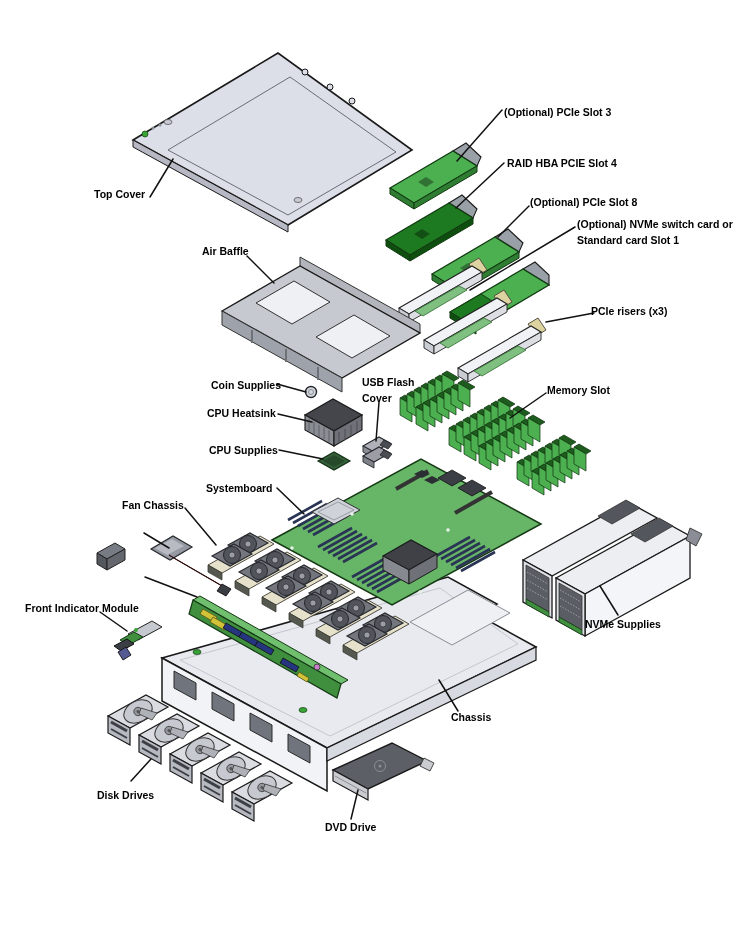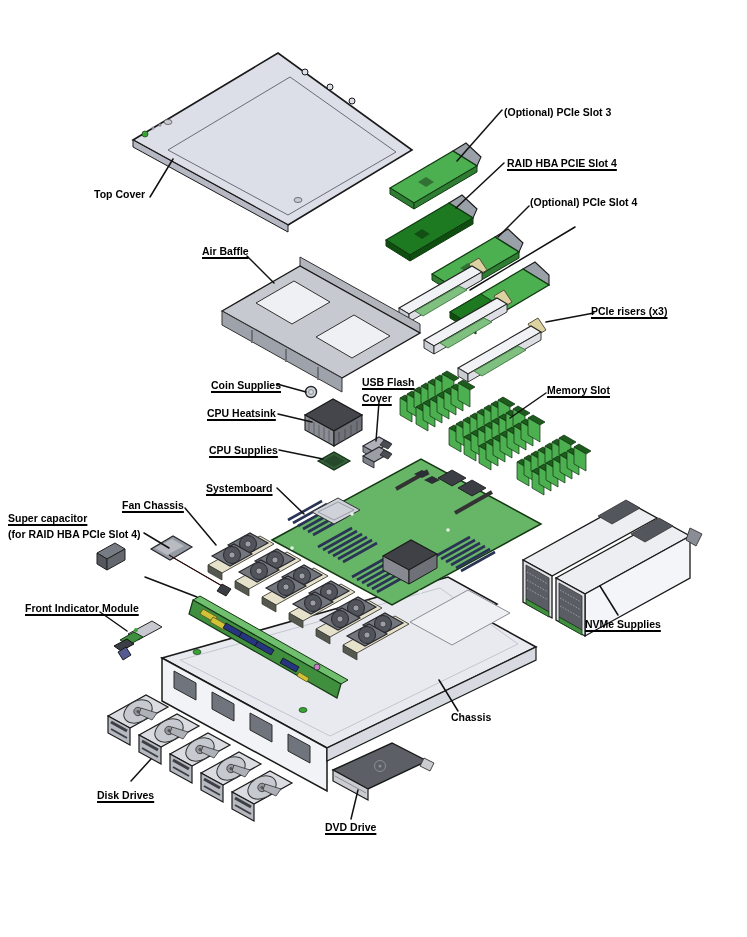--- a/index.html
+++ b/index.html
@@ -2,21 +2,21 @@
 <html style="--card-green: #4caf50; --card-green-dark: #2e7d32; --raid-green: #1d7a20; --raid-green-dark: #0e4f10; --board-green: #67b567; --dimm-green: #1e5c1e; --backplane-green: #3f8f3f; --metal-light: #e9eaef; --metal-mid: #c6c9cf; --metal-dark: #70747c; --outline: #1a1a1a; --cable-maroon: #7d2a2a; --connector-blue: #26357f; --connector-yellow: #d2c238; --bracket-tan: #ddd3a0; --led-green: #3aa335;"><head>
 <meta charset="utf-8">
 <style>
   html,body{margin:0;padding:0;background:#fff;}
   body{width:747px;height:937px;overflow:hidden;position:relative;
        font-family:"Liberation Sans",sans-serif;}
   .stage{position:absolute;inset:0;}
   svg{position:absolute;left:0;top:0;}
   .lbl{position:absolute;font:700 10.5px/1.55 "Liberation Sans",sans-serif;
        color:#000;white-space:nowrap;z-index:5;}
-  .u, .lbl.u span{text-decoration:underline;text-decoration-thickness:1.5px;text-underline-offset:2px;}
+  .u, .lbl.u span{text-decoration-thickness:1.5px;text-underline-offset:2px;}
 </style>
 </head>
 <body>
 
 <div class="stage">
 
 <svg width="747" height="937" viewBox="0 0 747 937">
   <defs>
     <g id="dimm">
       <polygon points="0,0 5,-3 17,4 12,7" fill="var(--dimm-green,#1e5c1e)" stroke="#0d2f0d" stroke-width="0.7"></polygon>
@@ -307,30 +307,30 @@
     <line x1="618" y1="615" x2="600" y2="586"></line>
     <line x1="458" y1="711" x2="439" y2="680"></line>
     <line x1="131" y1="781" x2="151" y2="759"></line>
     <line x1="351" y1="819" x2="358" y2="790"></line>
   </g>
 </svg>
 
 <div class="lbl" style="left:94px;top:186px"><span>Top Cover</span></div>
 <div class="lbl" style="left:504px;top:104px"><span>(Optional) PCIe Slot 3</span></div>
 <div class="lbl" style="left:507px;top:155px"><span class="u">RAID HBA PCIE Slot 4</span></div>
-<div class="lbl" style="left:530px;top:194px"><span>(Optional) PCIe Slot 4</span></div>
+<div class="lbl" style="left:530px;top:194px"><span>(Optional) PCIe Slot 8</span></div>
+<div class="lbl" style="left:577px;top:216px"><span class="u">(Optional) NVMe switch card or</span><br><span class="u">Standard card Slot 1</span></div>
 <div class="lbl" style="left:202px;top:243px"><span class="u">Air Baffle</span></div>
 <div class="lbl" style="left:591px;top:303px"><span class="u">PCIe risers (x3)</span></div>
 <div class="lbl" style="left:211px;top:377px"><span class="u">Coin Supplies</span></div>
 <div class="lbl" style="left:362px;top:374px"><span class="u">USB Flash</span><br><span class="u">Cover</span></div>
 <div class="lbl" style="left:547px;top:382px"><span class="u">Memory Slot</span></div>
 <div class="lbl" style="left:207px;top:405px"><span class="u">CPU Heatsink</span></div>
 <div class="lbl" style="left:209px;top:442px"><span class="u">CPU Supplies</span></div>
 <div class="lbl" style="left:206px;top:480px"><span class="u">Systemboard</span></div>
 <div class="lbl" style="left:122px;top:497px"><span class="u">Fan Chassis</span></div>
-<div class="lbl" style="left:8px;top:510px"><span class="u">Super capacitor</span><br><span>(for RAID HBA PCIe Slot 4)</span></div>
 <div class="lbl" style="left:25px;top:600px"><span class="u">Front Indicator Module</span></div>
 <div class="lbl" style="left:585px;top:616px"><span class="u">NVMe Supplies</span></div>
 <div class="lbl" style="left:451px;top:709px"><span>Chassis</span></div>
 <div class="lbl" style="left:97px;top:787px"><span class="u">Disk Drives</span></div>
 <div class="lbl" style="left:325px;top:819px"><span class="u">DVD Drive</span></div>
 
 </div>
 
 </body></html>

